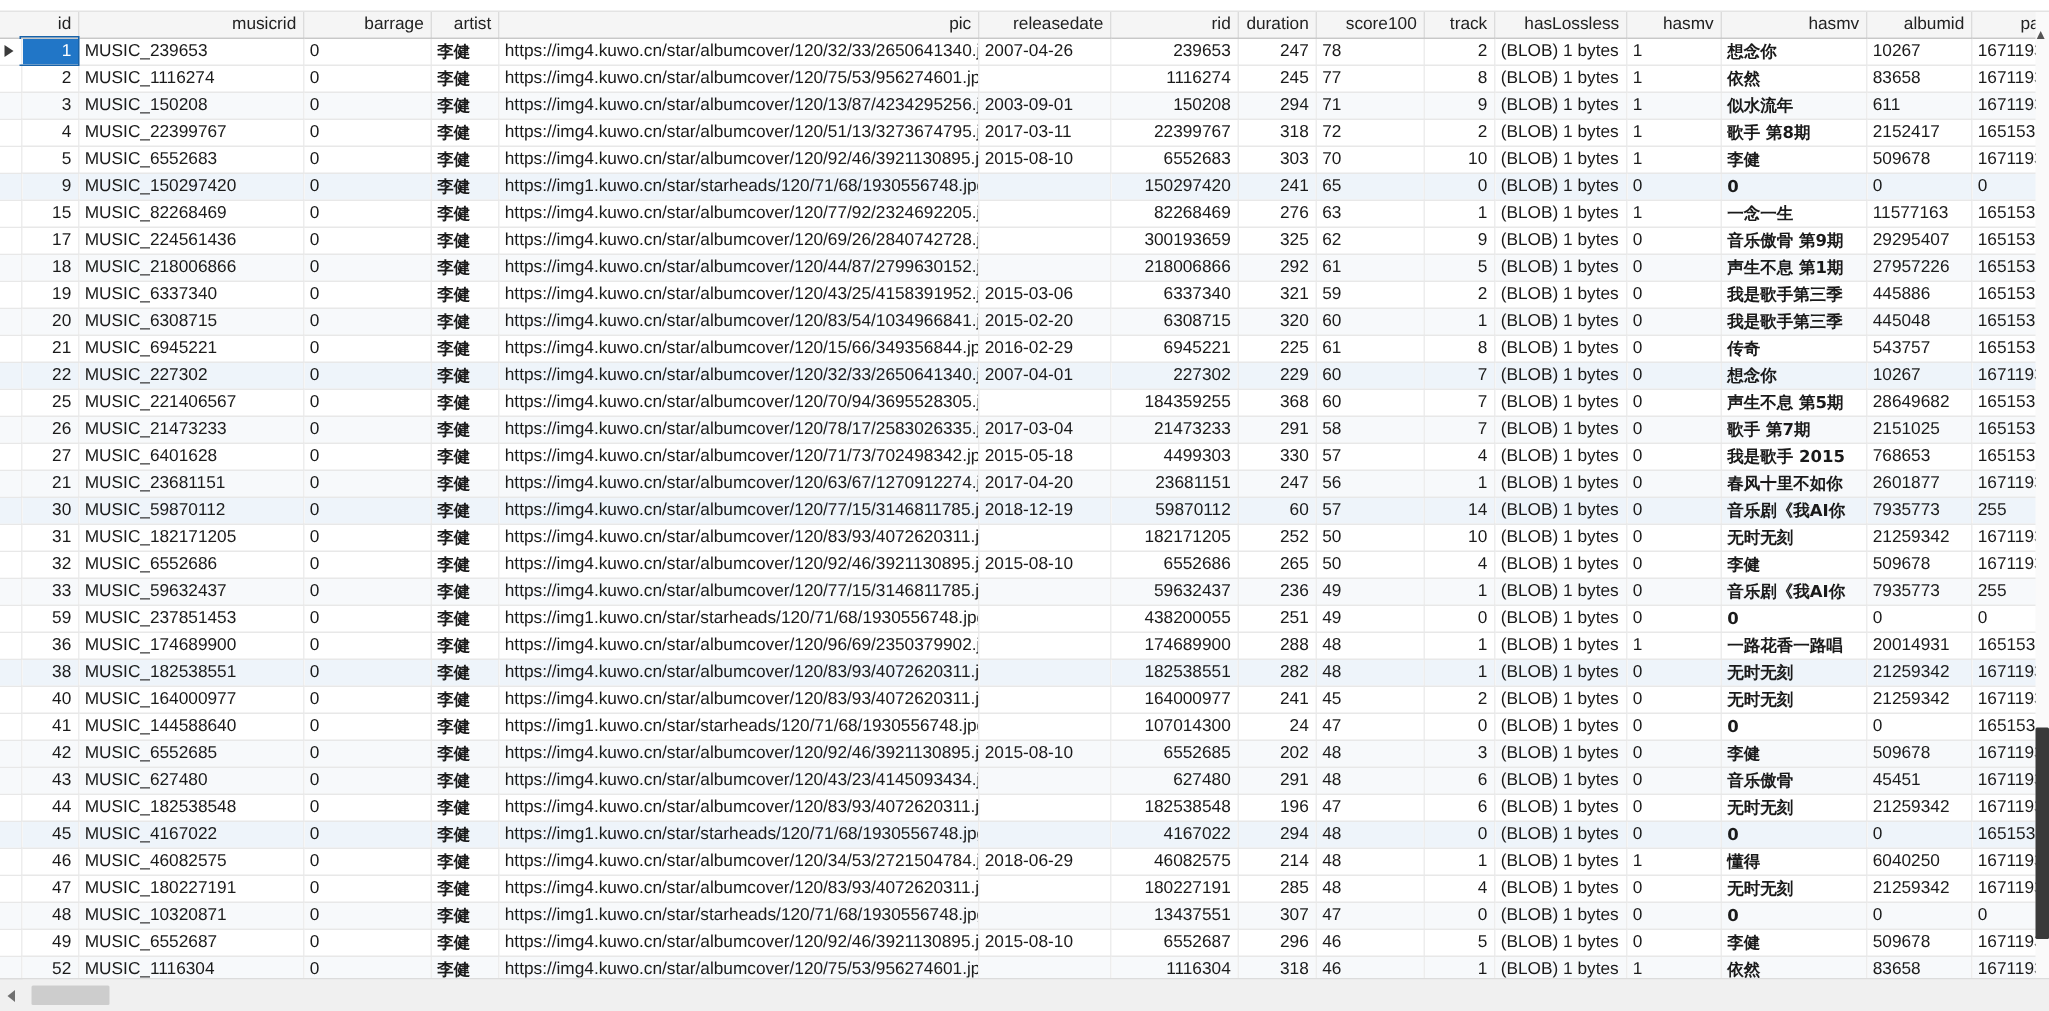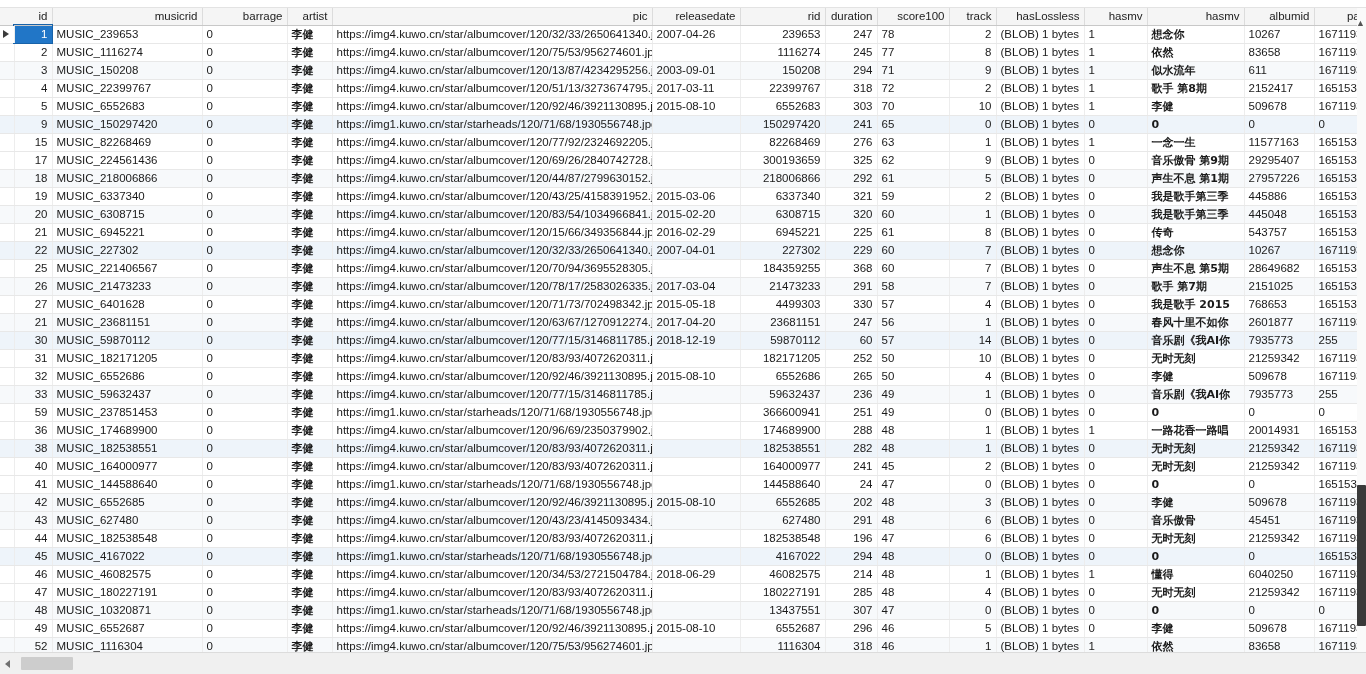--- a/index.html
+++ b/index.html
@@ -606,21 +606,21 @@
             <td class="ctr">255</td>
           </tr>
           <tr>
             <td class="rowsel"></td>
             <td class="num">59</td>
             <td class="ctr">MUSIC_237851453</td>
             <td class="ctr">0</td>
             <td class="ctr cjk">李健</td>
             <td class="ctr">https://img1.kuwo.cn/star/starheads/120/71/68/1930556748.jpg</td>
             <td class="ctr"></td>
-            <td class="num">366600941</td>
+            <td class="num">438200055</td>
             <td class="num">251</td>
             <td class="ctr">49</td>
             <td class="num">0</td>
             <td class="ctr blobcell">(BLOB) 1 bytes</td>
             <td class="ctr">0</td>
             <td class="ctr cjk">0</td>
             <td class="ctr">0</td>
             <td class="ctr">0</td>
           </tr>
           <tr>
@@ -678,21 +678,21 @@
             <td class="ctr">1671193</td>
           </tr>
           <tr>
             <td class="rowsel"></td>
             <td class="num">41</td>
             <td class="ctr">MUSIC_144588640</td>
             <td class="ctr">0</td>
             <td class="ctr cjk">李健</td>
             <td class="ctr">https://img1.kuwo.cn/star/starheads/120/71/68/1930556748.jpg</td>
             <td class="ctr"></td>
-            <td class="num">144588640</td>
+            <td class="num">107014300</td>
             <td class="num">24</td>
             <td class="ctr">47</td>
             <td class="num">0</td>
             <td class="ctr blobcell">(BLOB) 1 bytes</td>
             <td class="ctr">0</td>
             <td class="ctr cjk">0</td>
             <td class="ctr">0</td>
             <td class="ctr">1651532</td>
           </tr>
           <tr class="alt">

